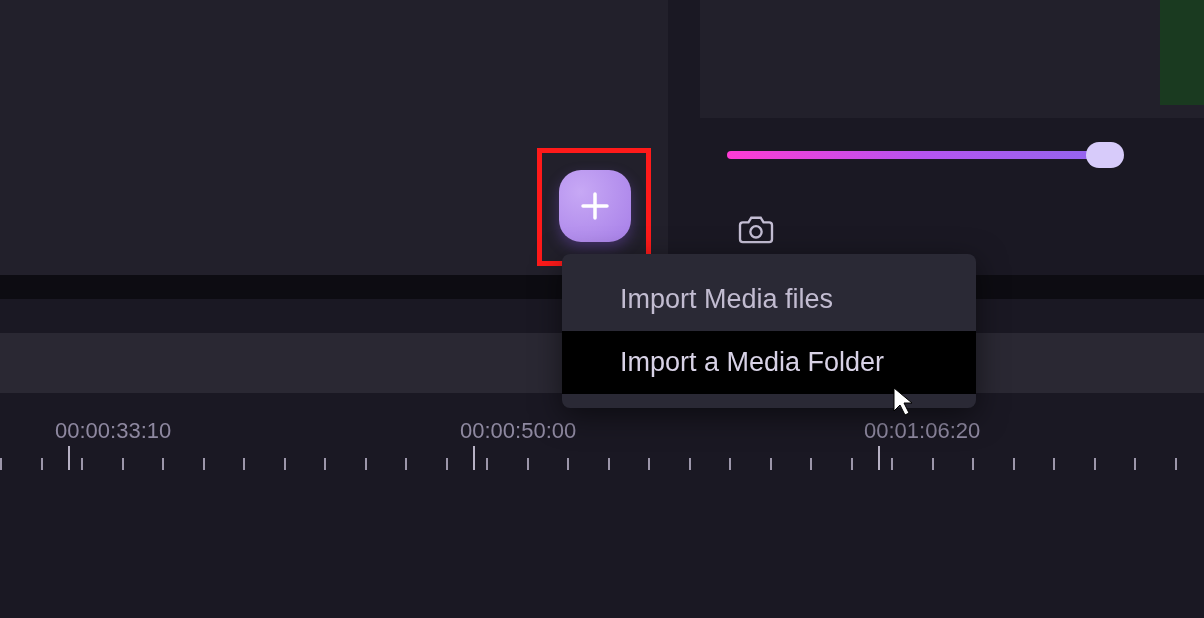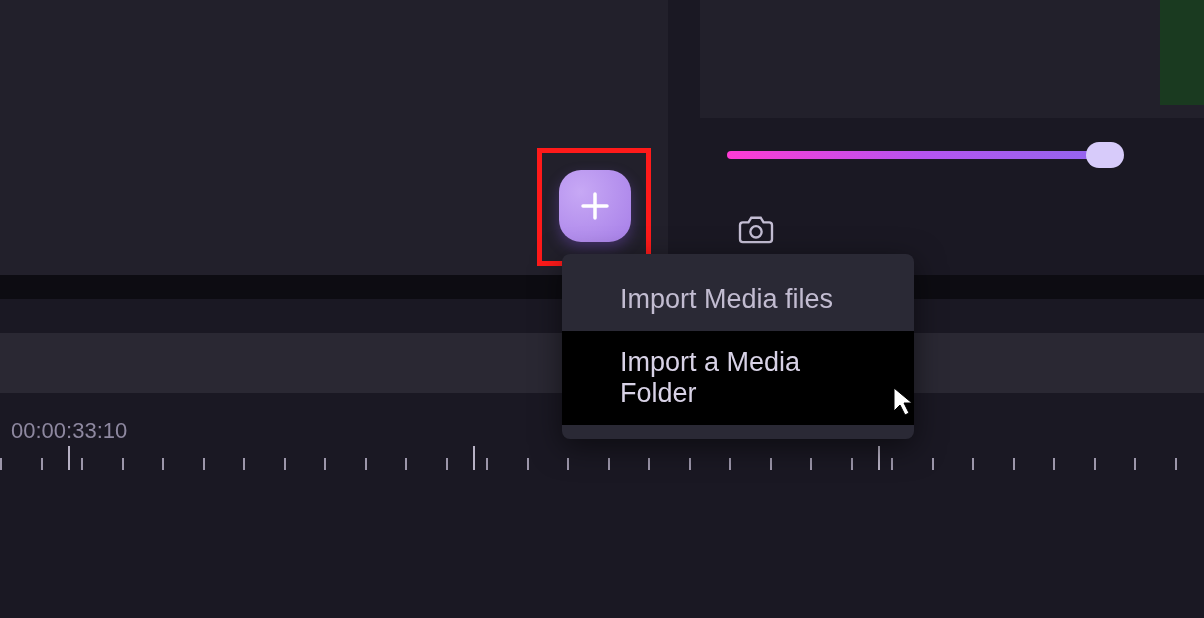--- a/index.html
+++ b/index.html
@@ -116,21 +116,21 @@
     top: 213px;
     width: 38px;
     height: 32px;
     z-index: 5;
     cursor: pointer;
   }
   .context-menu {
     position: absolute;
     left: 562px;
     top: 254px;
-    width: 352px;
+    width: 414px;
     background: #2a2935;
     border-radius: 8px;
     box-shadow: 0 8px 30px rgba(0,0,0,0.5);
     z-index: 20;
     padding: 14px 0;
   }
   .context-item {
     padding: 16px 58px;
     font-size: 27px;
     color: #c2bcd1;
@@ -146,20 +146,21 @@
     top: 412px;
     width: 1204px;
     height: 60px;
   }
   .time-label {
     position: absolute;
     top: 6px;
     font-size: 22px;
     color: #8e88a0;
     white-space: nowrap;
+    margin-left: 44px;
   }
   .tick-major { position:absolute; top: 34px; width:2px; height:24px; background:#b7b1c4; }
   .tick-minor { position:absolute; top: 46px; width:2px; height:12px; background:#9c96aa; }
   .cursor-arrow {
     position: absolute;
     left: 893px;
     top: 387px;
     z-index: 30;
     pointer-events: none;
   }
@@ -196,20 +197,22 @@
 <div class="toolbar-strip"></div>
 <div class="track-header-strip"></div>
 
 <div class="context-menu">
   <div class="context-item">Import Media files</div>
   <div class="context-item hover">Import a Media Folder</div>
 </div>
 
 <div class="timeline-ruler" id="ruler">
     <span class="time-label" style="left: 11px;">00:00:33:10</span>
+    <span class="time-label" style="left: 416px;">00:00:50:00</span>
+    <span class="time-label" style="left: 820px;">00:01:06:20</span>
     <div class="tick-major" style="left: 68px;"></div>
     <div class="tick-major" style="left: 473px;"></div>
     <div class="tick-major" style="left: 878px;"></div>
     <div class="tick-minor" style="left: 0px;"></div>
     <div class="tick-minor" style="left: 40.5px;"></div>
     <div class="tick-minor" style="left: 81px;"></div>
     <div class="tick-minor" style="left: 121.5px;"></div>
     <div class="tick-minor" style="left: 162px;"></div>
     <div class="tick-minor" style="left: 202.5px;"></div>
     <div class="tick-minor" style="left: 243px;"></div>

